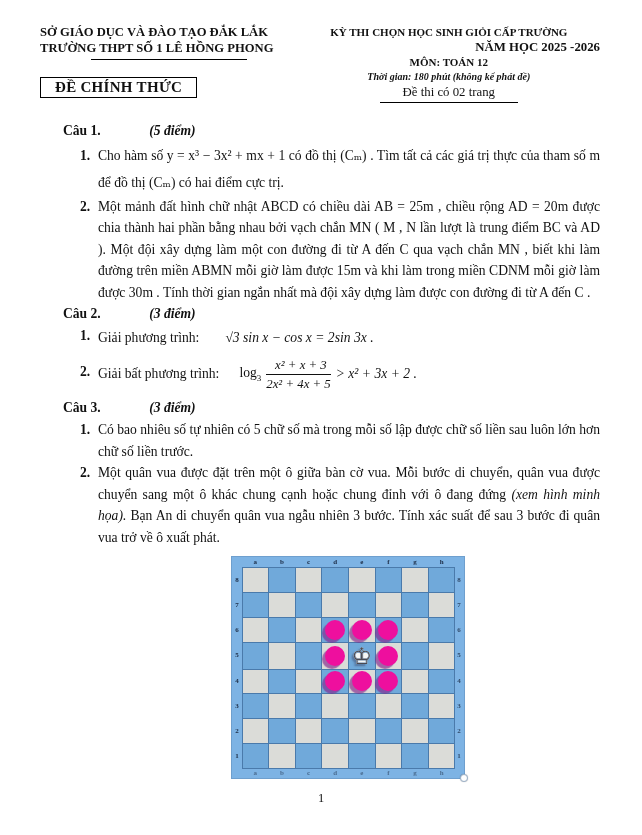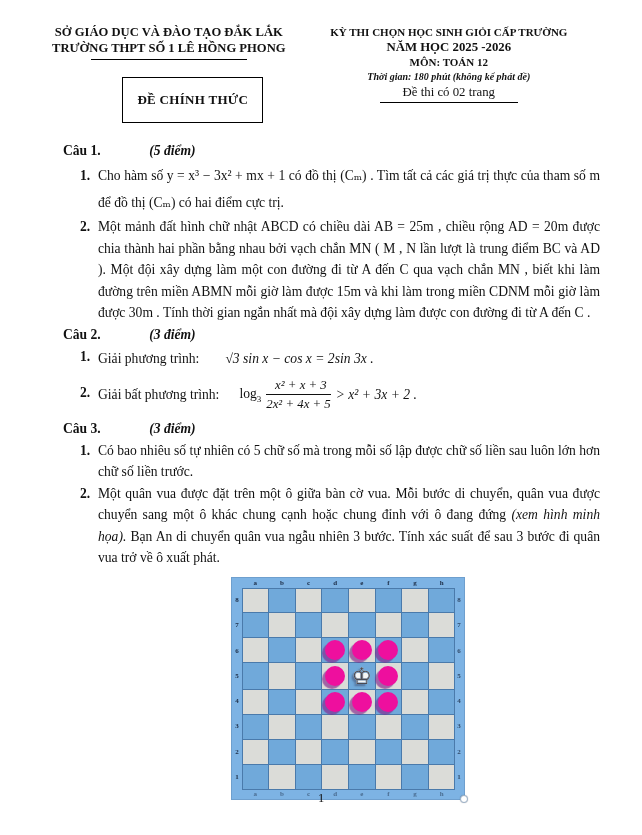--- a/index.html
+++ b/index.html
@@ -10,28 +10,28 @@
   *{margin:0;padding:0;box-sizing:border-box;}
   html,body{background:#ffffff;}
   body{
     width:642px;height:835px;position:relative;overflow:hidden;
     font-family:"Liberation Serif","DejaVu Serif",serif;color:var(--ink);
   }
   .page{width:642px;height:835px;padding:24px 42px 0 40px;position:relative;}
 
   
   .hdr{display:flex;align-items:flex-start;}
-  .hdr-left{width:46%;text-align:center;}
+  .hdr-left{width:46%;text-align:left;}
   .hdr-right{width:54%;text-align:center;}
   .hl1,.hl2{font-weight:bold;font-size:12.6px;line-height:16px;white-space:nowrap;}
   .hrule-left{width:156px;border-top:1.6px solid #000;margin:3px auto 0 auto;}
-  .exam-box{display:inline-block;border:1.6px solid #000;padding:14px 14px;margin-top:17px;
-            font-weight:bold;font-size:13px;letter-spacing:.3px;margin-left:48px;}
+  .exam-box{display:inline-block;border:1.6px solid #000;padding:1px 14px;margin-top:17px;
+            font-weight:bold;font-size:15px;letter-spacing:.3px;}
   .hr1{font-weight:bold;font-size:11px;line-height:16px;white-space:nowrap;}
-  .hr2{font-weight:bold;font-size:12.8px;line-height:15px;}
+  .hr2{font-weight:bold;font-size:12.8px;line-height:15px;text-align:right;}
   .hr3{font-weight:bold;font-size:11px;line-height:14px;}
   .hr4{font-weight:bold;font-style:italic;font-size:10px;line-height:15.5px;}
   .hr5{font-weight:bold;font-size:12.8px;line-height:15px;}
   .hr6{font-size:12.8px;line-height:15px;}
   .hrule-right{width:138px;border-top:1.4px solid #000;margin:2px auto 0 auto;}
 
   
   .qbody{margin-top:17px;font-size:13.6px;}
   .qhead{margin-left:23px;font-weight:bold;line-height:22px;}
   .qhead .pts{font-style:italic;margin-left:45px;}

